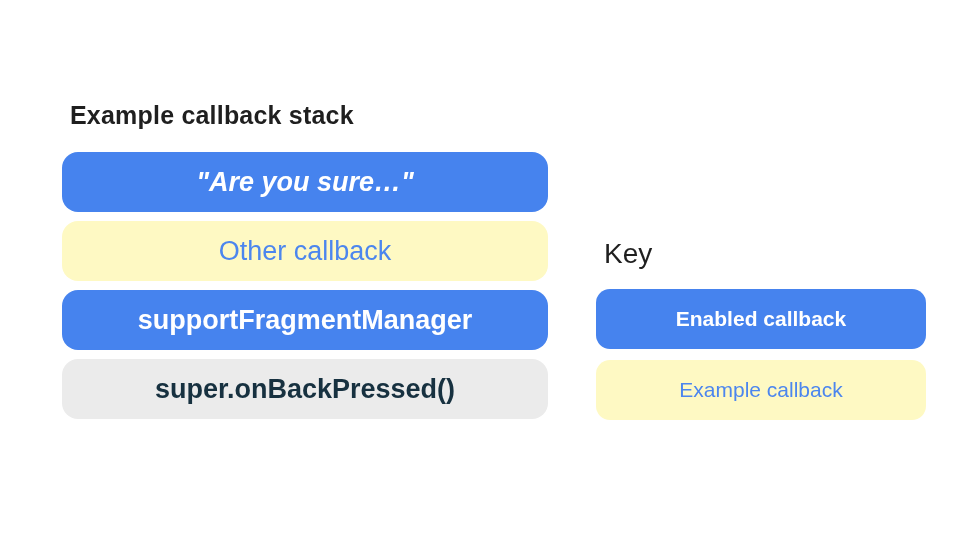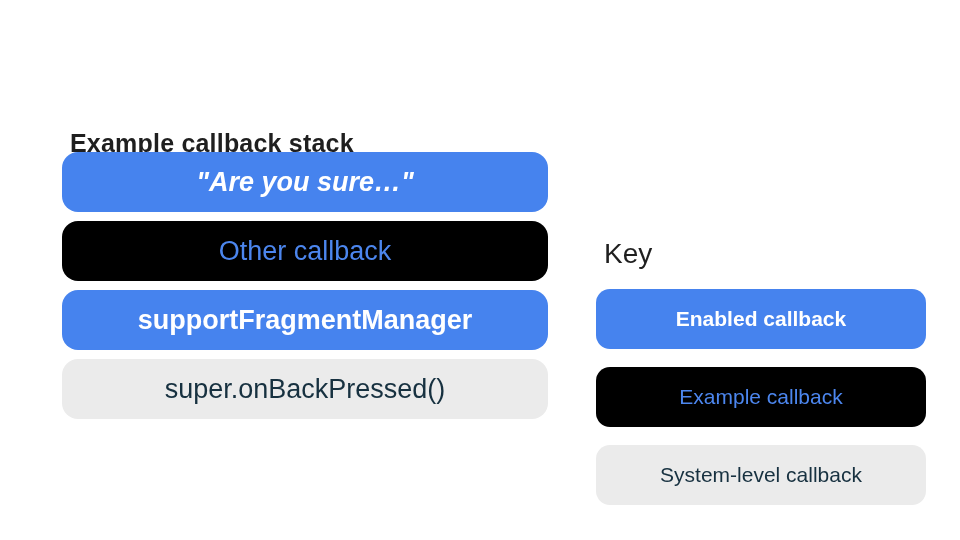--- a/index.html
+++ b/index.html
@@ -13,21 +13,20 @@
 
   
   .stack-title {
     position: absolute;
     left: 70px;
     top: 101px;
     font-size: 25px;
     font-weight: 600;
     letter-spacing: 0.2px;
     color: #1f1f1f;
-    margin-top: 28px;
   }
   .stack {
     position: absolute;
     left: 62px;
     top: 152px;
     width: 486px;
     display: flex;
     flex-direction: column;
     gap: 9px;
   }
@@ -35,41 +34,41 @@
     height: 60px;
     border-radius: 16px;
     display: flex;
     align-items: center;
     justify-content: center;
     font-size: 27px;
     text-align: center;
     white-space: pre;
   }
   .box.enabled  { background: #4683ee; color: #ffffff; font-weight: 700; }
-  .box.disabled { background: #000000; color: #4c86ee; font-weight: 400; }
-  .box.system   { background: #ebebeb; color: #173140; font-weight: 400; }
+  .box.disabled { background: #fef9c3; color: #4c86ee; font-weight: 400; }
+  .box.system   { background: #ebebeb; color: #173140; font-weight: 700; }
   .italic-part  { font-style: italic; font-weight: 700; }
 
   
   .key-title {
     position: absolute;
     left: 604px;
     top: 238px;
     font-size: 28px;
     font-weight: 500;
     color: #1f1f1f;
   }
   .key {
     position: absolute;
     left: 596px;
     top: 289px;
     width: 330px;
     display: flex;
     flex-direction: column;
-    gap: 18px;
+    gap: 11px;
   }
   .key .box {
     height: 60px;
     border-radius: 14px;
     font-size: 21px;
   }
 </style>
 </head>
 <body>
 
@@ -82,14 +81,13 @@
   <div class="box disabled">Other callback</div>
   <div class="box enabled">supportFragmentManager</div>
   <div class="box system">super.onBackPressed()</div>
 </div>
 
 <h2 class="key-title">Key</h2>
 
 <div class="key">
   <div class="box enabled">Enabled callback</div>
   <div class="box disabled">Example callback</div>
-  <div class="box system">System-level callback</div>
 </div>
 
 </body></html>

